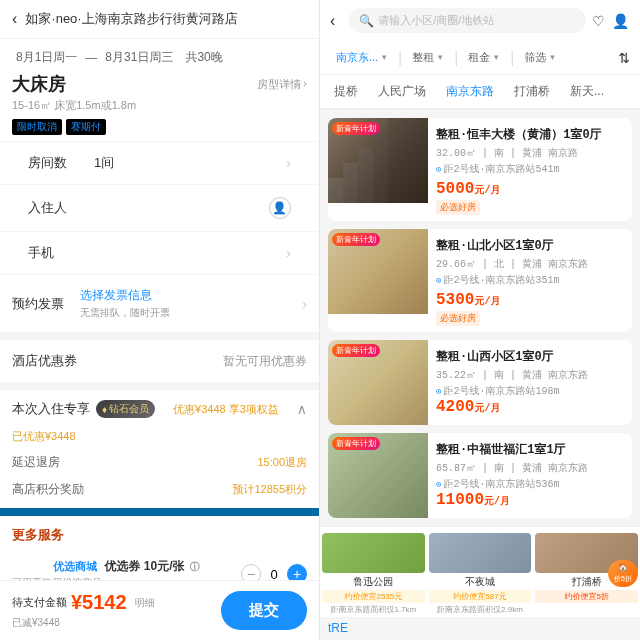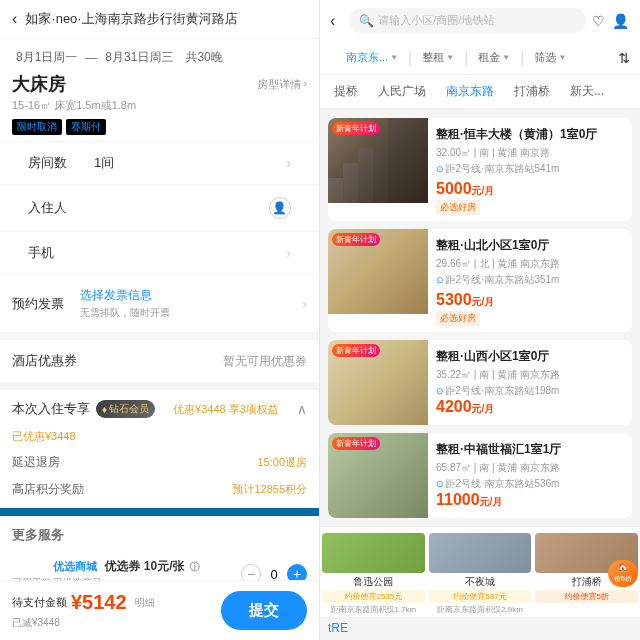--- a/index.html
+++ b/index.html
@@ -194,21 +194,21 @@
       font-size: 11px;
     }
     .more-services {
       background: #fff;
       border-bottom: 8px solid #f5f5f5;
     }
     .more-services-title {
       padding: 10px 12px 6px;
       font-size: 13px;
       font-weight: bold;
-      color: #737373;
+      color: #c2410c;
     }
     .service-row {
       display: flex;
       align-items: center;
       justify-content: space-between;
       padding: 8px 12px;
     }
     .service-name {
       font-size: 12px;
       color: #333;
@@ -375,21 +375,20 @@
       font-size: 11px;
       color: #666;
       padding: 3px 6px;
       display: flex;
       align-items: center;
       gap: 2px;
       white-space: nowrap;
     }
     .filter-tab.active {
       color: #1890ff;
-      margin-left: 10px;
     }
     .filter-tab .arrow { font-size: 8px; color: #999; }
     .filter-divider { color: #e0e0e0; font-size: 16px; }
     .location-tabs {
       display: flex;
       background: #fff;
       padding: 0 4px;
       overflow-x: auto;
       border-bottom: 2px solid #f0f0f0;
       gap: 0;
@@ -406,20 +405,21 @@
     .loc-tab.active {
       color: #1890ff;
       border-bottom: 2px solid #1890ff;
       margin-bottom: -2px;
     }
     .listing-list {
       padding: 8px 8px;
       display: flex;
       flex-direction: column;
       gap: 8px;
+      font-family: Liberation Mono, monospace;
     }
     .listing-card {
       background: #fff;
       border-radius: 8px;
       overflow: hidden;
       display: flex;
       gap: 0;
     }
     .listing-img {
       width: 100px;

